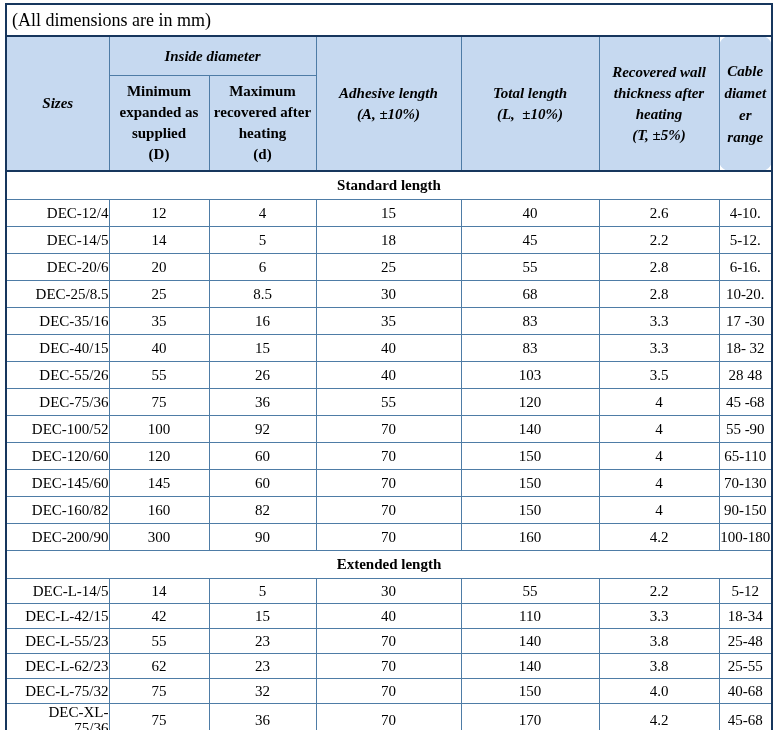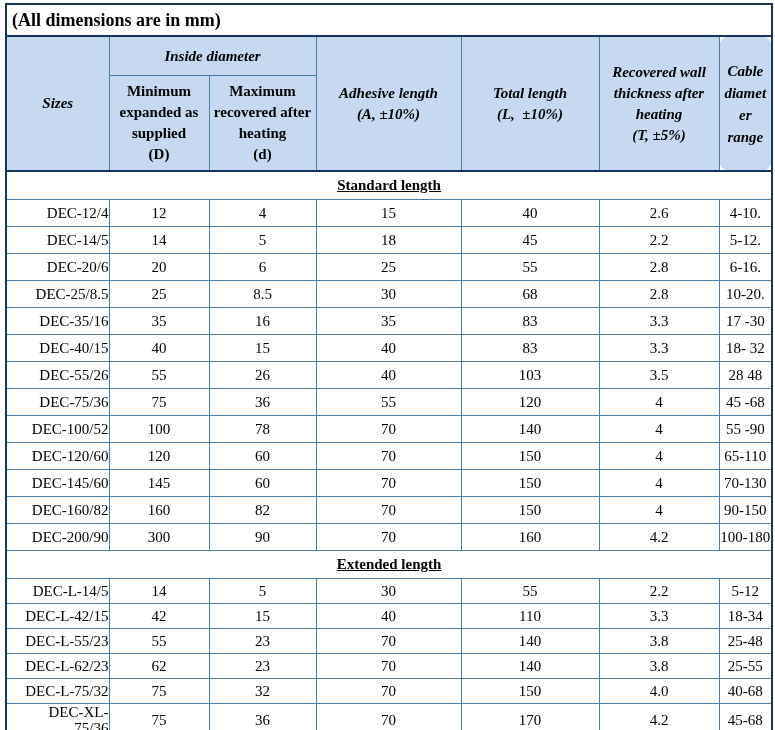--- a/index.html
+++ b/index.html
@@ -40,38 +40,37 @@
     font-size:15px;
     overflow:hidden;
   }
   tr.title-row td{
     background:var(--bg);
     text-align:left;
     font-size:18px;
     height:30px;
     padding-left:5px;
     border-bottom:2px solid var(--border-outer);
-    font-weight:bold;
+    font-weight:normal;
   }
   thead th{
     background:var(--header-fill);
     font-weight:bold;
     white-space:pre-line;
     line-height:21px;
     font-size:15px;
   }
   tr.head-top th{height:38px;font-style:italic;}
   tr.head-sub th{height:94px;}
   tr.head-sub th, th.rowspan2{border-bottom:2px solid var(--border-outer);}
   th.cable-hd{line-height:22px;border-radius:11px;}
   tr.section-row td{
     font-weight:bold;
     height:27px;
     font-size:15px;
-    text-decoration:underline;
   }
   tr.data-row td{
     height:26px;
     line-height:16px;
   }
   tr.data-row.ext td{height:24px;}
   tr.data-row td.size-cell{
     text-align:right;
     padding-left:14px;
   }
@@ -192,21 +191,21 @@
         <td>75</td>
         <td>36</td>
         <td>55</td>
         <td>120</td>
         <td>4</td>
         <td>45 -68</td>
       </tr>
       <tr class="data-row">
         <td class="size-cell">DEC-100/52</td>
         <td>100</td>
-        <td>78</td>
+        <td>92</td>
         <td>70</td>
         <td>140</td>
         <td>4</td>
         <td>55 -90</td>
       </tr>
       <tr class="data-row">
         <td class="size-cell">DEC-120/60</td>
         <td>120</td>
         <td>60</td>
         <td>70</td>

